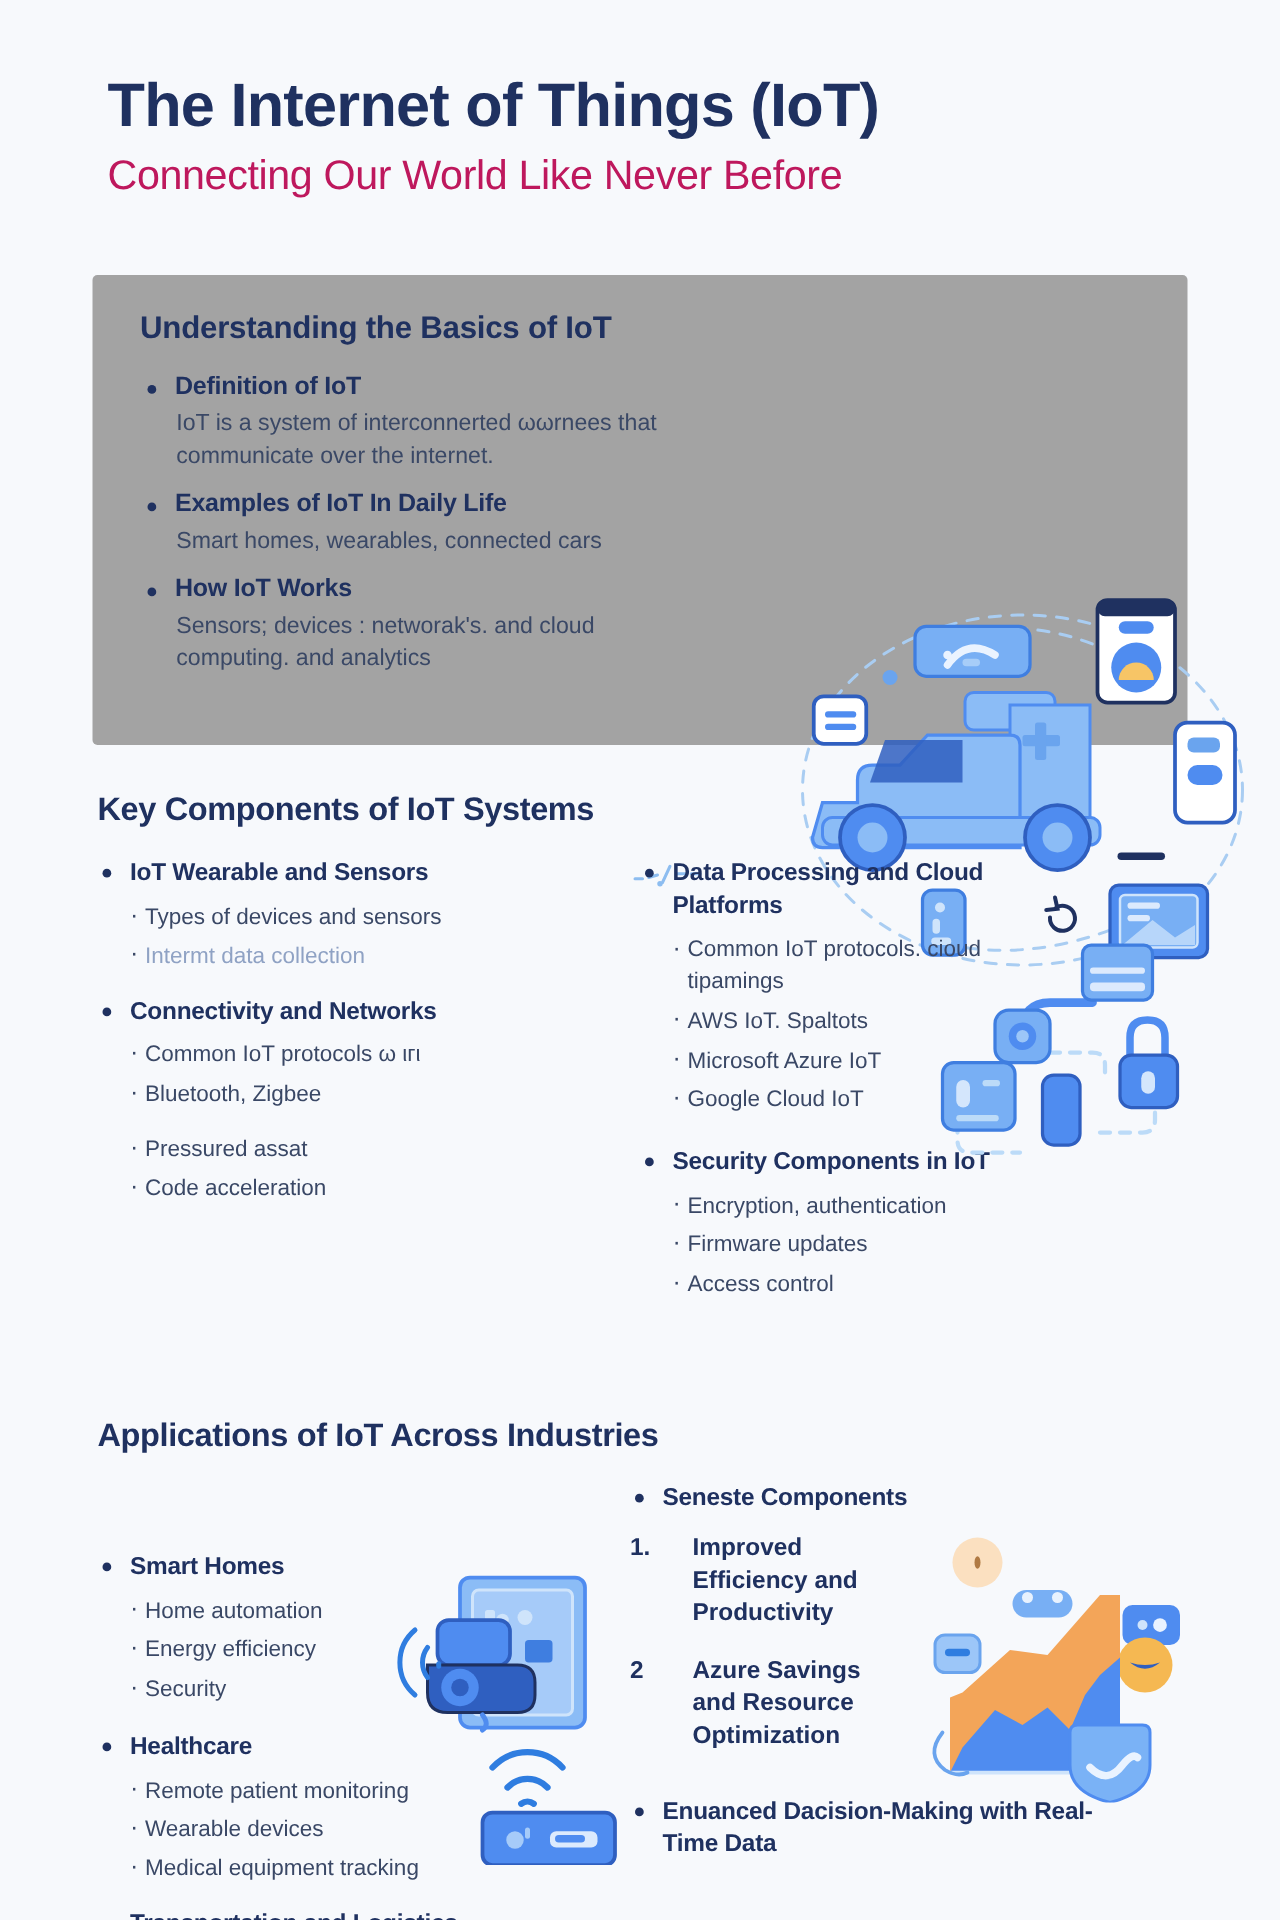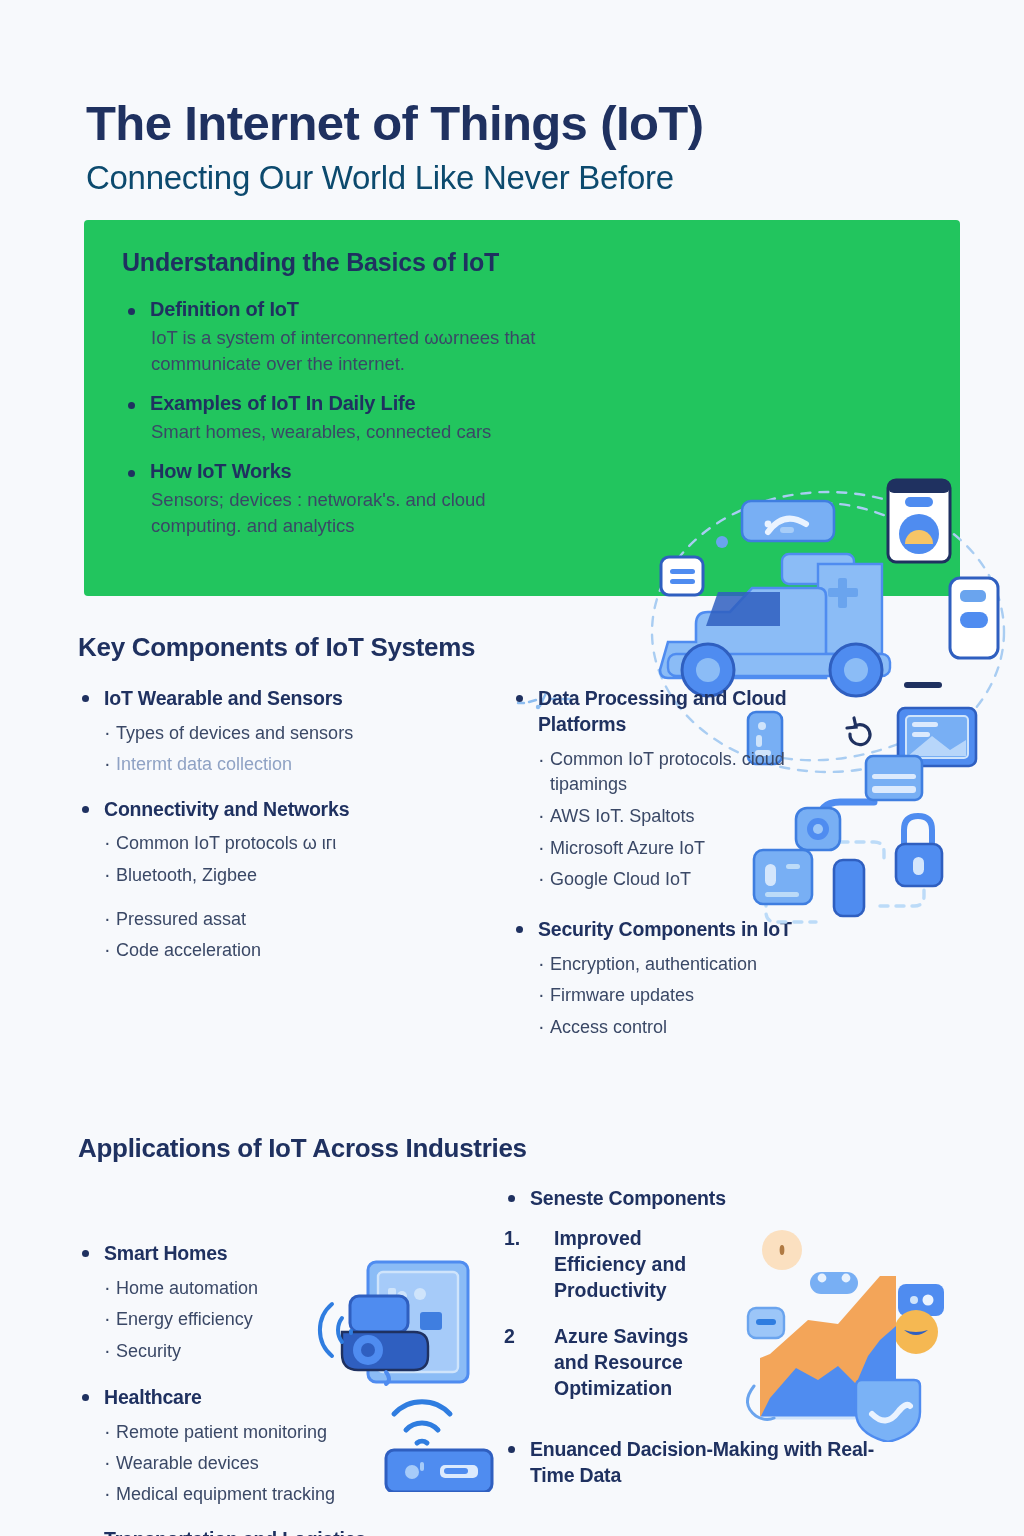--- a/index.html
+++ b/index.html
@@ -8,43 +8,43 @@
     width: 1024px;
     height: 1536px;
     background: #f7f9fc;
     font-family: "Liberation Sans", sans-serif;
     color: #1e2a52;
     overflow: hidden;
     position: relative;
   }
 
   
-  .header { padding: 58px 0 0 86px; margin-top: 38px; }
+  .header { padding: 58px 0 0 86px; }
   .title {
     font-size: 49px;
     font-weight: bold;
     letter-spacing: -0.6px;
     color: #1f3160;
     line-height: 1.12;
   }
   .subtitle {
     font-size: 33px;
     font-weight: normal;
-    color: #0c4a6e;
+    color: #be185d;
     letter-spacing: -0.3px;
     margin-top: 8px;
     line-height: 1.15;
   }
 
   
   .basics-box {
     position: absolute;
-    left: 84px; top: 220px;
+    left: 74px; top: 220px;
     width: 876px; height: 376px;
-    background: #22c55e;
+    background: #a3a3a3;
     border-radius: 4px;
   }
   .basics-inner { padding: 28px 0 0 38px; width: 470px; }
   .basics-heading {
     font-size: 25px;
     font-weight: bold;
     color: #1f3160;
     letter-spacing: -0.2px;
     margin-bottom: 21px;
   }

